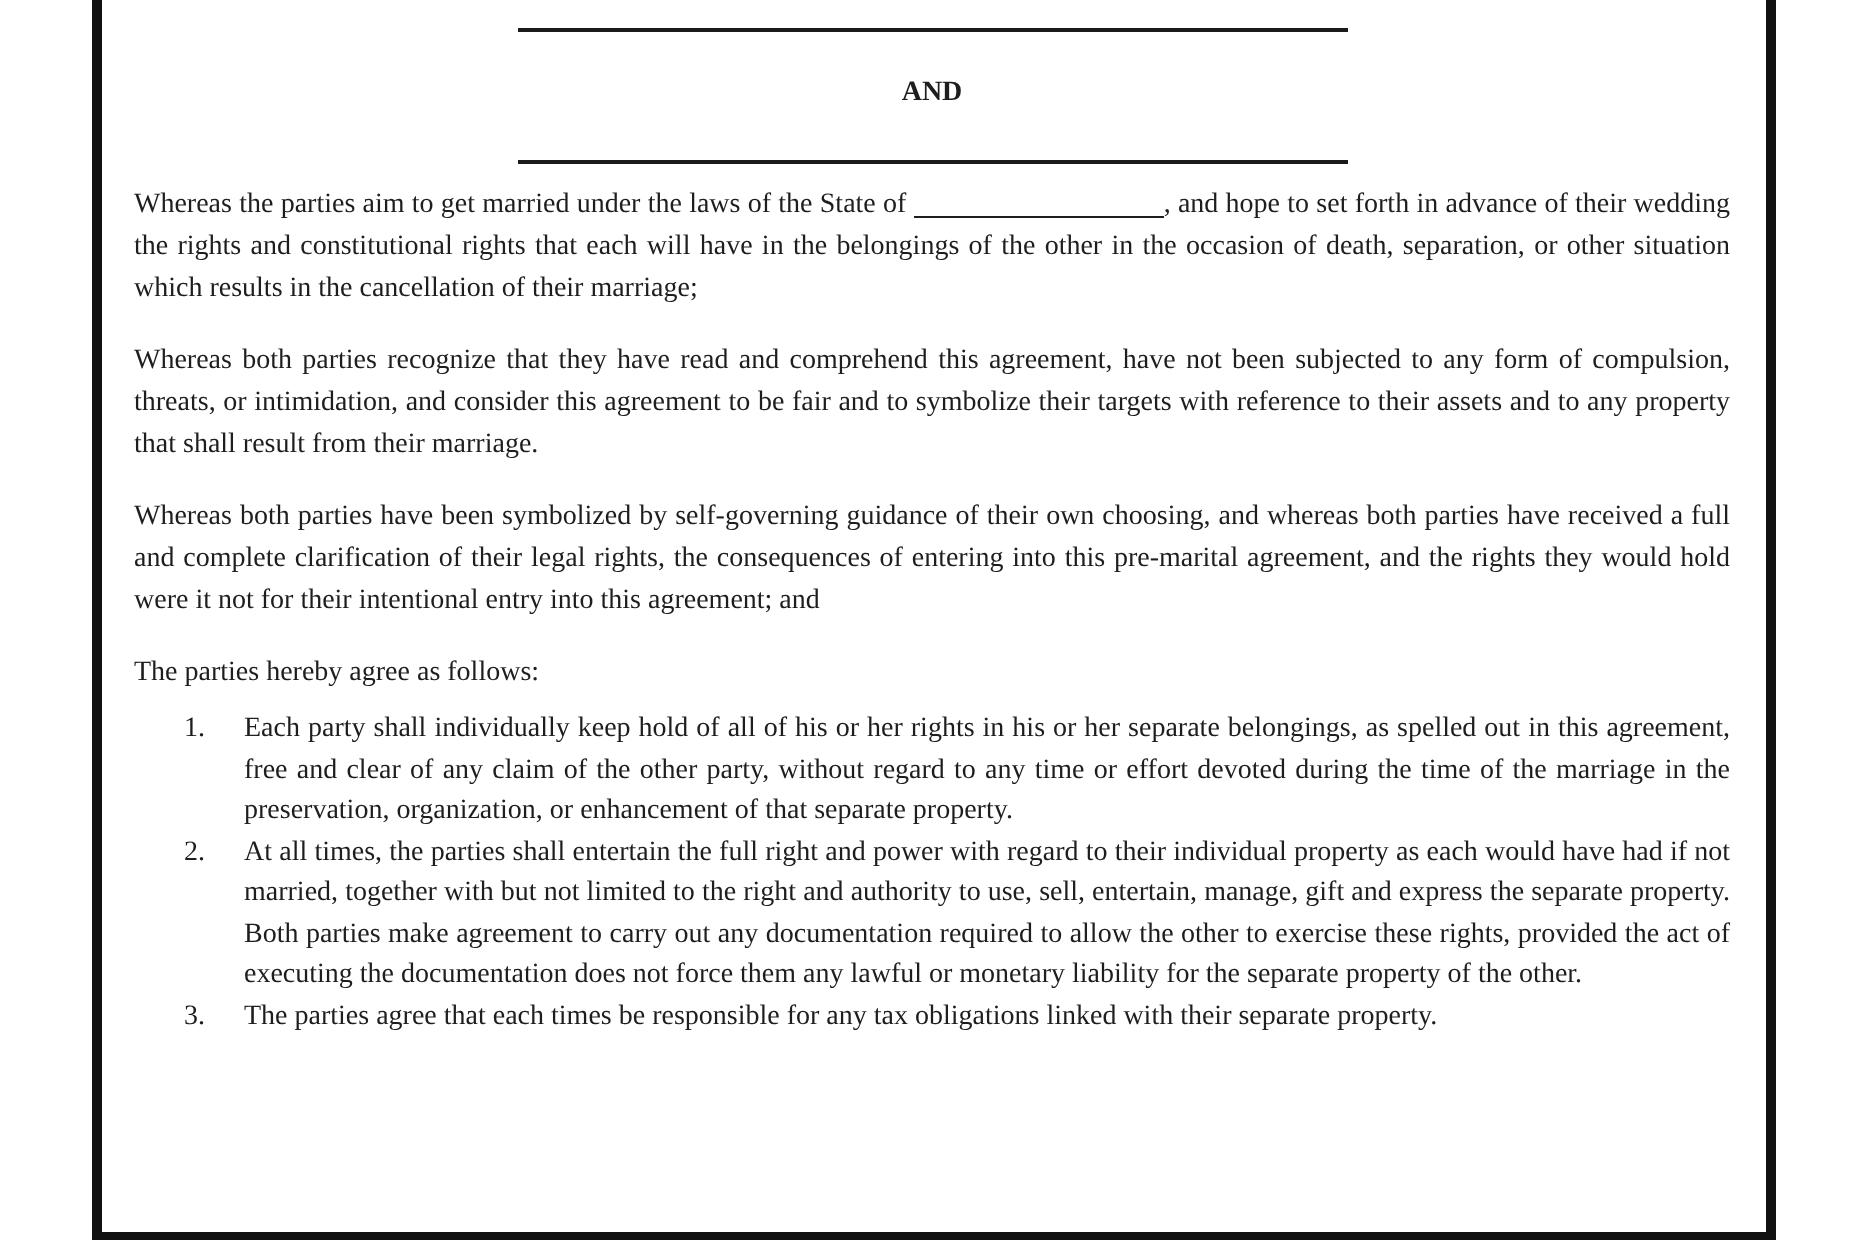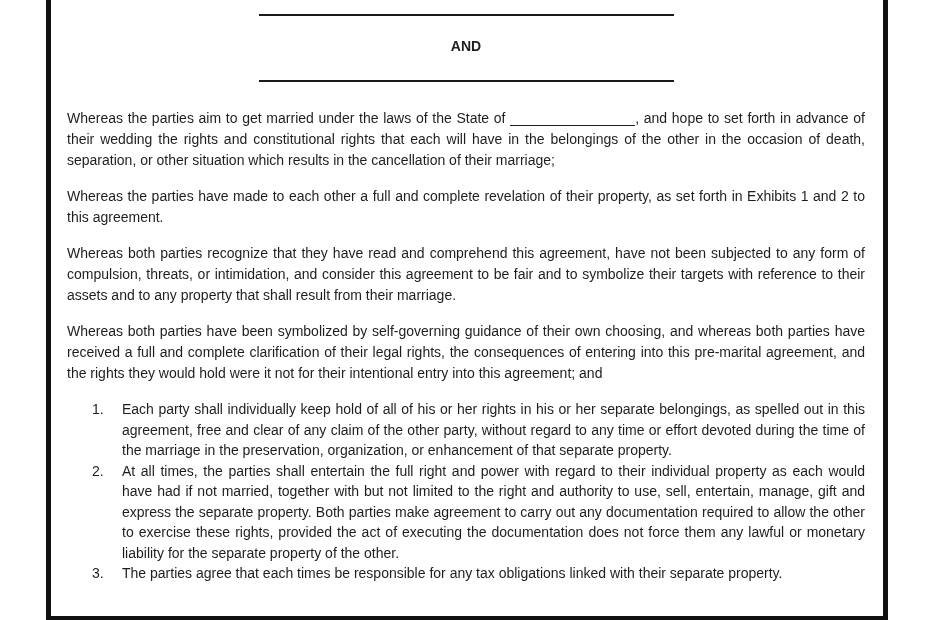--- a/index.html
+++ b/index.html
@@ -14,20 +14,21 @@
     overflow: hidden;
     background: var(--page-bg);
     font-family: "Liberation Sans", "DejaVu Sans", sans-serif;
     color: var(--text-color);
   }
   .page {
     position: relative;
     width: 930px; height: 620px;
     background: var(--page-bg);
     overflow: hidden;
+    font-family: Liberation Serif, serif;
   }
   .border-left {
     position: absolute; left: 46px; top: 0;
     width: 5px; height: 620px;
     background: var(--border-color);
   }
   .border-right {
     position: absolute; left: 883px; top: 0;
     width: 5px; height: 620px;
     background: var(--border-color);
@@ -50,21 +51,21 @@
     margin: 0 auto;
     border-bottom: 2px solid var(--line-color);
   }
   .sig-line-1 { margin-top: 14px; }
   .sig-line-2 { margin-top: 23px; }
   .and-separator {
     text-align: center;
     font-weight: bold;
     margin-top: 20px;
   }
-  .body-text { margin-top: 26px; }
+  .body-text { margin-top: 10px; }
   .para {
     text-align: justify;
     margin-bottom: 15px;
   }
   .intro { margin-bottom: 8px; }
   .fill-blank {
     display: inline-block;
     width: 125px;
     height: 1em;
     border-bottom: 1.5px solid var(--text-color);
@@ -95,26 +96,26 @@
     <div class="sig-line sig-line-1"></div>
 
     <div class="and-separator">AND</div>
 
     <div class="sig-line sig-line-2"></div>
 
     <div class="body-text">
 
       <p class="para"><span>Whereas the parties aim to get married under the laws of the State of </span><span class="fill-blank"></span><span>, and hope to set forth in advance of their wedding the rights and constitutional rights that each will have in the belongings of the other in the occasion of death, separation, or other situation which results in the cancellation of their marriage;</span></p>
 
-      <p class="para">Whereas the parties have made to each other a full and complete revelation of their property, as set forth in Exhibits 1 and 2 to this agreement.</p>
 
       <p class="para">Whereas both parties recognize that they have read and comprehend this agreement, have not been subjected to any form of compulsion, threats, or intimidation, and consider this agreement to be fair and to symbolize their targets with reference to their assets and to any property that shall result from their marriage.</p>
 
       <p class="para">Whereas both parties have been symbolized by self-governing guidance of their own choosing, and whereas both parties have received a full and complete clarification of their legal rights, the consequences of entering into this pre-marital agreement, and the rights they would hold were it not for their intentional entry into this agreement; and</p>
 
+      <p class="para intro">The parties hereby agree as follows:</p>
 
       <div class="agreement-list">
         <div class="list-item">
           <span class="list-item-number">1.</span>
           <span class="list-item-text">Each party shall individually keep hold of all of his or her rights in his or her separate belongings, as spelled out in this agreement, free and clear of any claim of the other party, without regard to any time or effort devoted during the time of the marriage in the preservation, organization, or enhancement of that separate property.</span>
         </div>
         <div class="list-item">
           <span class="list-item-number">2.</span>
           <span class="list-item-text">At all times, the parties shall entertain the full right and power with regard to their individual property as each would have had if not married, together with but not limited to the right and authority to use, sell, entertain, manage, gift and express the separate property. Both parties make agreement to carry out any documentation required to allow the other to exercise these rights, provided the act of executing the documentation does not force them any lawful or monetary liability for the separate property of the other.</span>
         </div>

